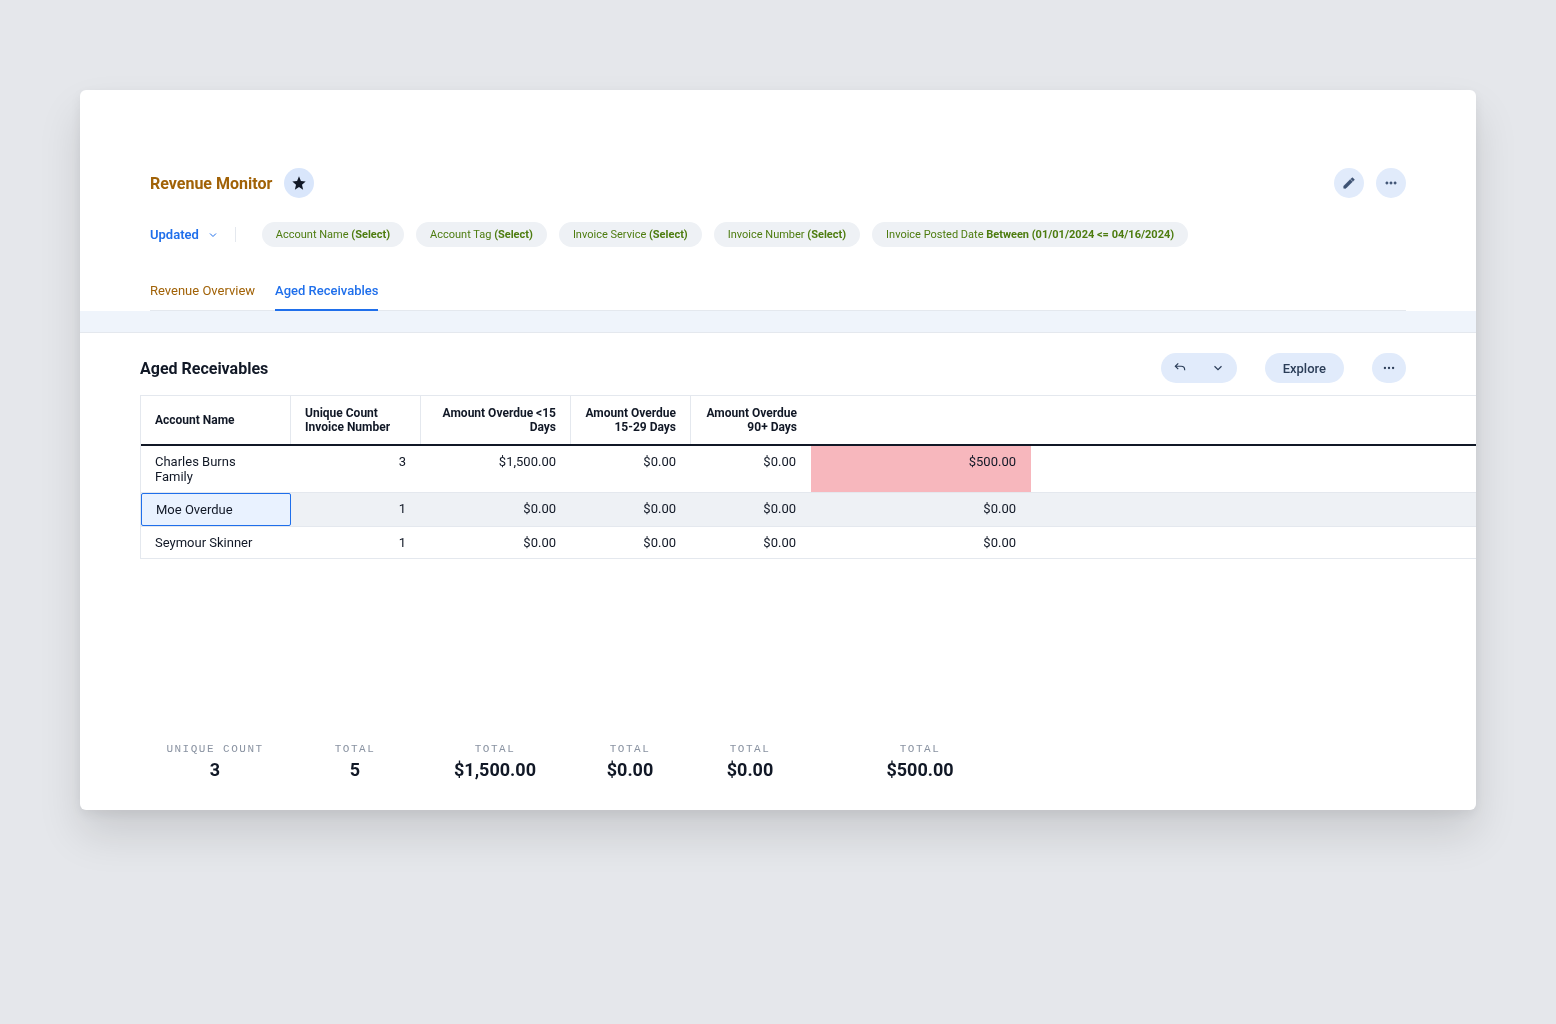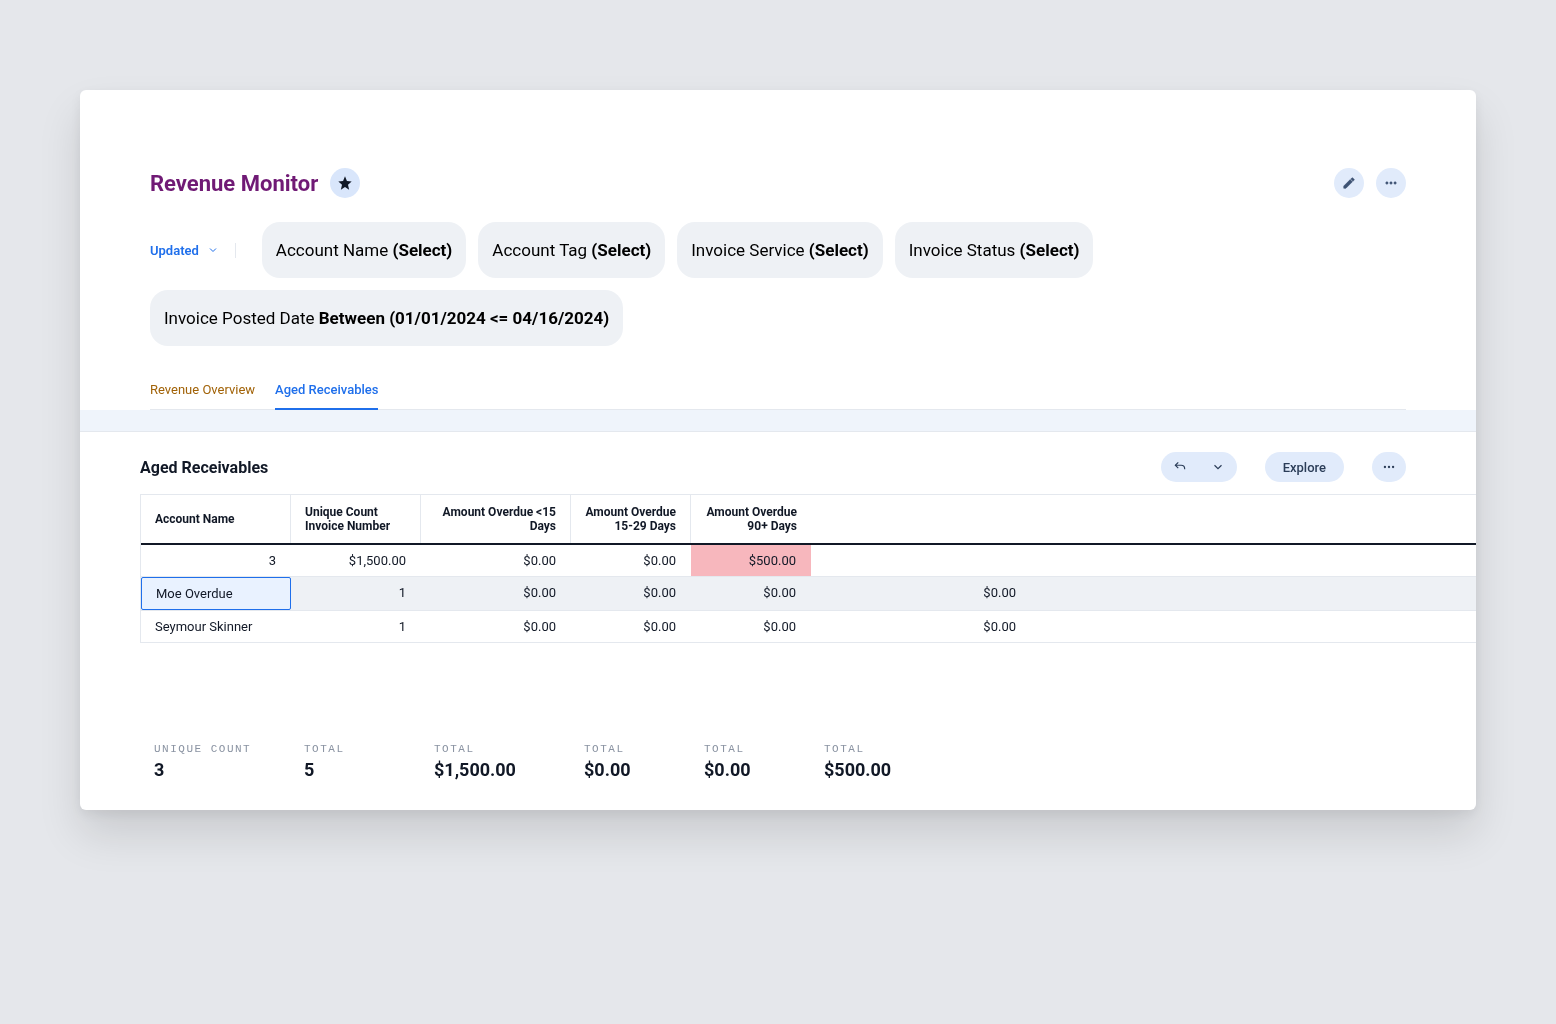--- a/index.html
+++ b/index.html
@@ -29,23 +29,23 @@
     display: flex;
     align-items: center;
     justify-content: space-between;
   }
   .title-left {
     display: flex;
     align-items: center;
     gap: 12px;
   }
   .page-title {
-    font-size: 22px;
+    font-size: 16px;
     font-weight: 700;
-    color: #701a75;
+    color: #a16207;
   }
   .star-btn {
     width: 30px; height: 30px;
     border-radius: 50%;
     background: #d9e6fb;
     display: flex; align-items: center; justify-content: center;
     cursor: pointer;
   }
   .star-btn svg { width: 16px; height: 16px; fill: #111826; }
   .title-actions { display: flex; gap: 12px; }
@@ -71,23 +71,23 @@
     color: #1f6feb; font-size: 13px; font-weight: 600;
     padding-right: 16px;
     border-right: 1px solid #e4e8ee;
     margin-right: 14px;
     cursor: pointer;
   }
   .updated-toggle svg { width: 12px; height: 12px; stroke: #1f6feb; fill: none; stroke-width: 2; }
   .chip {
     background: #eef1f5;
     border-radius: 18px;
-    padding: 18px 14px;
-    font-size: 17px;
-    color: #000000;
+    padding: 6px 14px;
+    font-size: 11px;
+    color: #4d7c0f;
     white-space: nowrap;
     cursor: pointer;
   }
   .chip .bold { font-weight: 700; }
 
   
   .tabs {
     display: flex;
     gap: 20px;
     margin-top: 28px;
@@ -204,21 +204,21 @@
 
   .spacer { flex: 1 1 auto; }
 
   
   .totals {
     display: grid;
     grid-template-columns: 150px 130px 150px 120px 120px 220px 1fr;
     padding: 18px 0 30px 60px;
     column-gap: 0;
   }
-  .tcell { text-align: left; padding: 0 14px; }
+  .tcell { text-align: center; padding: 0 14px; }
   .tcell.hide { visibility: hidden; }
   .tlabel {
     font-size: 11px;
     letter-spacing: 1.5px;
     color: #8a93a2;
     font-weight: 500;
     font-family: "Courier New", monospace;
   }
   .tval {
     font-size: 18px;
@@ -272,21 +272,21 @@
       </div>
       <div class="chip">
         <span>Account Tag</span>
         <span class="bold"> <span>(Select)</span></span>
       </div>
       <div class="chip">
         <span>Invoice Service</span>
         <span class="bold"> <span>(Select)</span></span>
       </div>
       <div class="chip">
-        <span>Invoice Status</span>
+        <span>Invoice Number</span>
         <span class="bold"> <span>(Select)</span></span>
       </div>
       <div class="chip">
         <span>Invoice Posted Date</span>
         <span class="bold"> <span>Between (01/01/2024 &lt;= 04/16/2024)</span></span>
       </div>
     </div>
 
     <div class="tabs">
       <div class="tab">Revenue Overview</div>
@@ -326,20 +326,21 @@
     <div class="grid">
       <div class="gheader">
         <div class="cell">Account Name</div>
         <div class="cell">Unique Count Invoice Number</div>
         <div class="cell right">Amount Overdue &lt;15 Days</div>
         <div class="cell right">Amount Overdue 15-29 Days</div>
         <div class="cell right">Amount Overdue 90+ Days</div>
       </div>
 
       <div class="grow">
+        <div class="cell name">Charles Burns Family</div>
         <div class="cell num">3</div>
         <div class="cell num">$1,500.00</div>
         <div class="cell num">$0.00</div>
         <div class="cell num">$0.00</div>
         <div class="cell num highlight">$500.00</div>
         <div class="cell num"></div>
       </div>
 
       <div class="grow alt">
         <div class="cell name selected">Moe Overdue</div>

